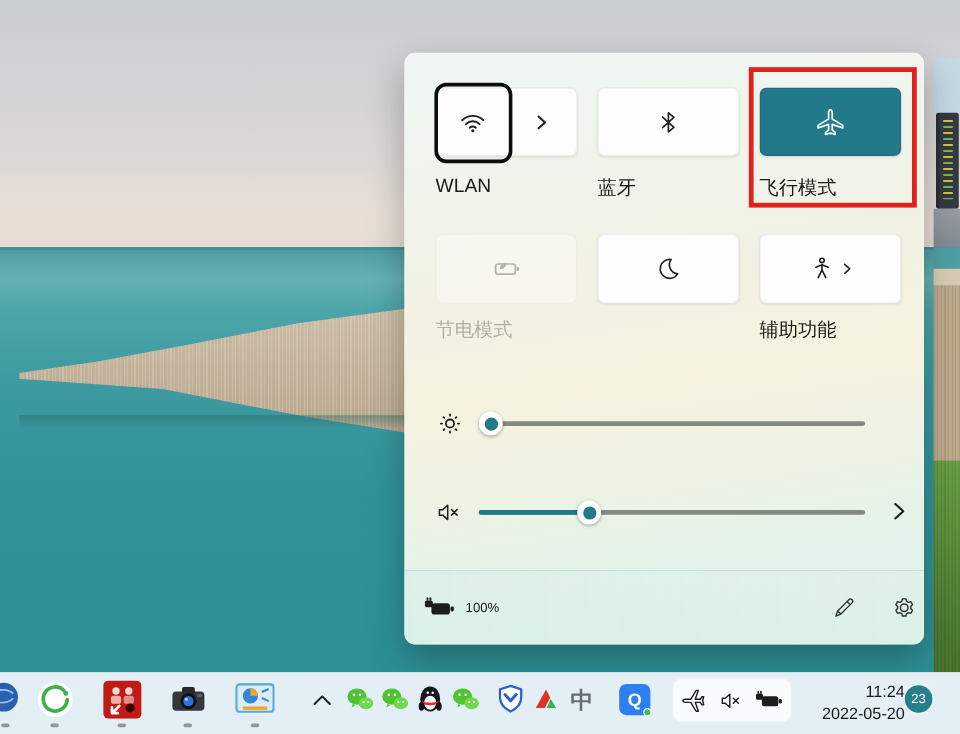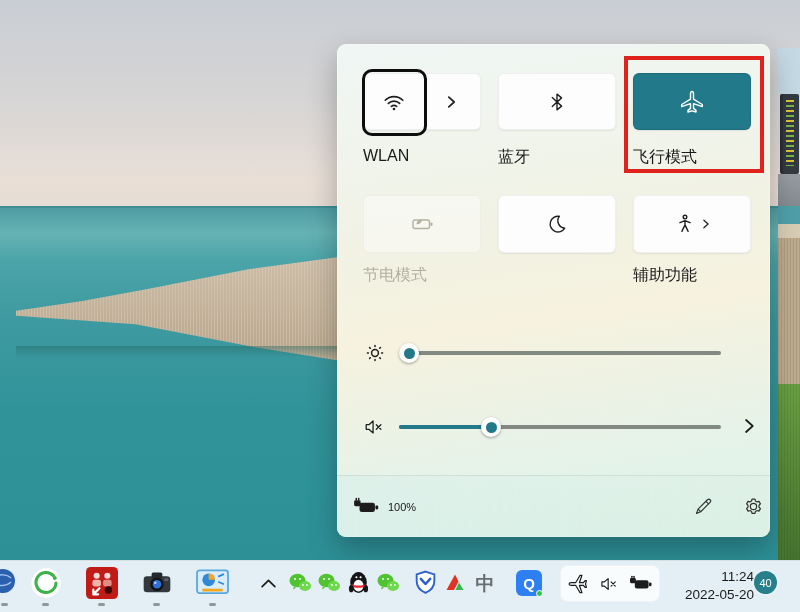--- a/index.html
+++ b/index.html
@@ -384,15 +384,15 @@
         <rect x="2.7" y="0.6" width="1.6" height="3" rx="0.8"></rect>
         <rect x="5.3" y="0.6" width="1.6" height="3" rx="0.8"></rect>
       </svg>
     </div>
 
     <div class="clock">
       <div>11:24</div>
       <div>2022-05-20</div>
     </div>
 
-    <div class="badge">40</div>
+    <div class="badge">23</div>
   </div>
 </div>
 
 </body></html>

